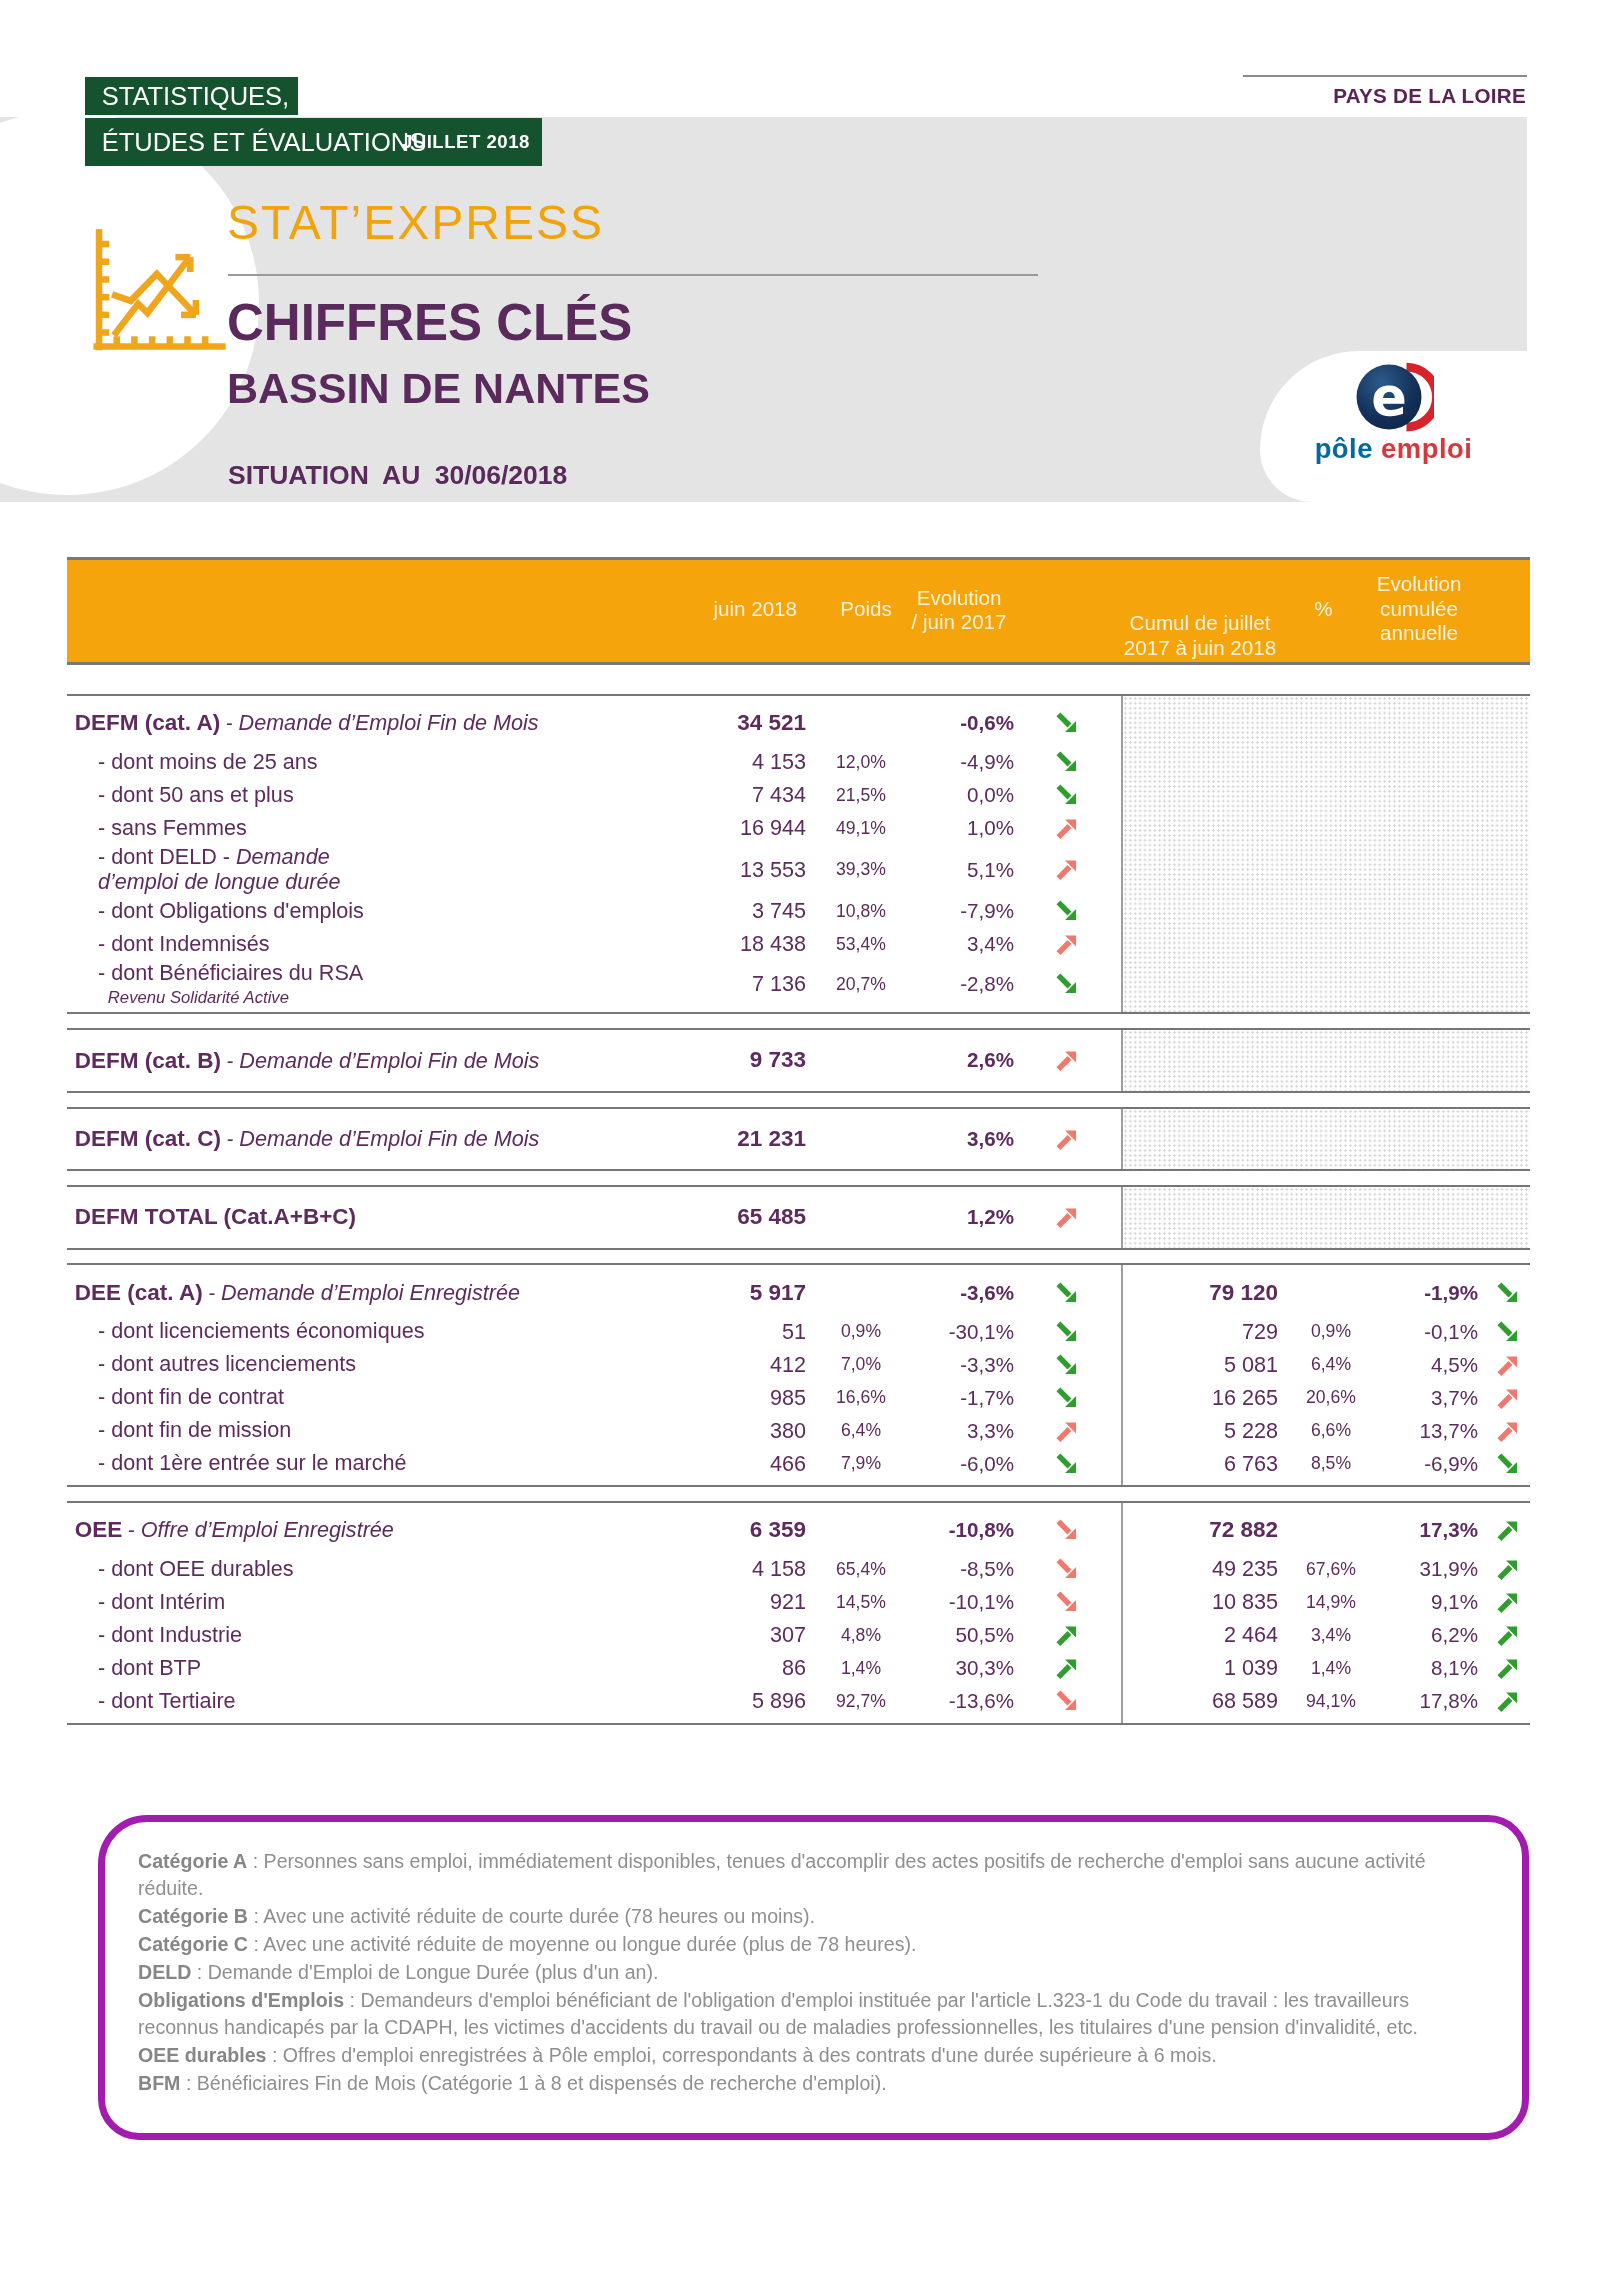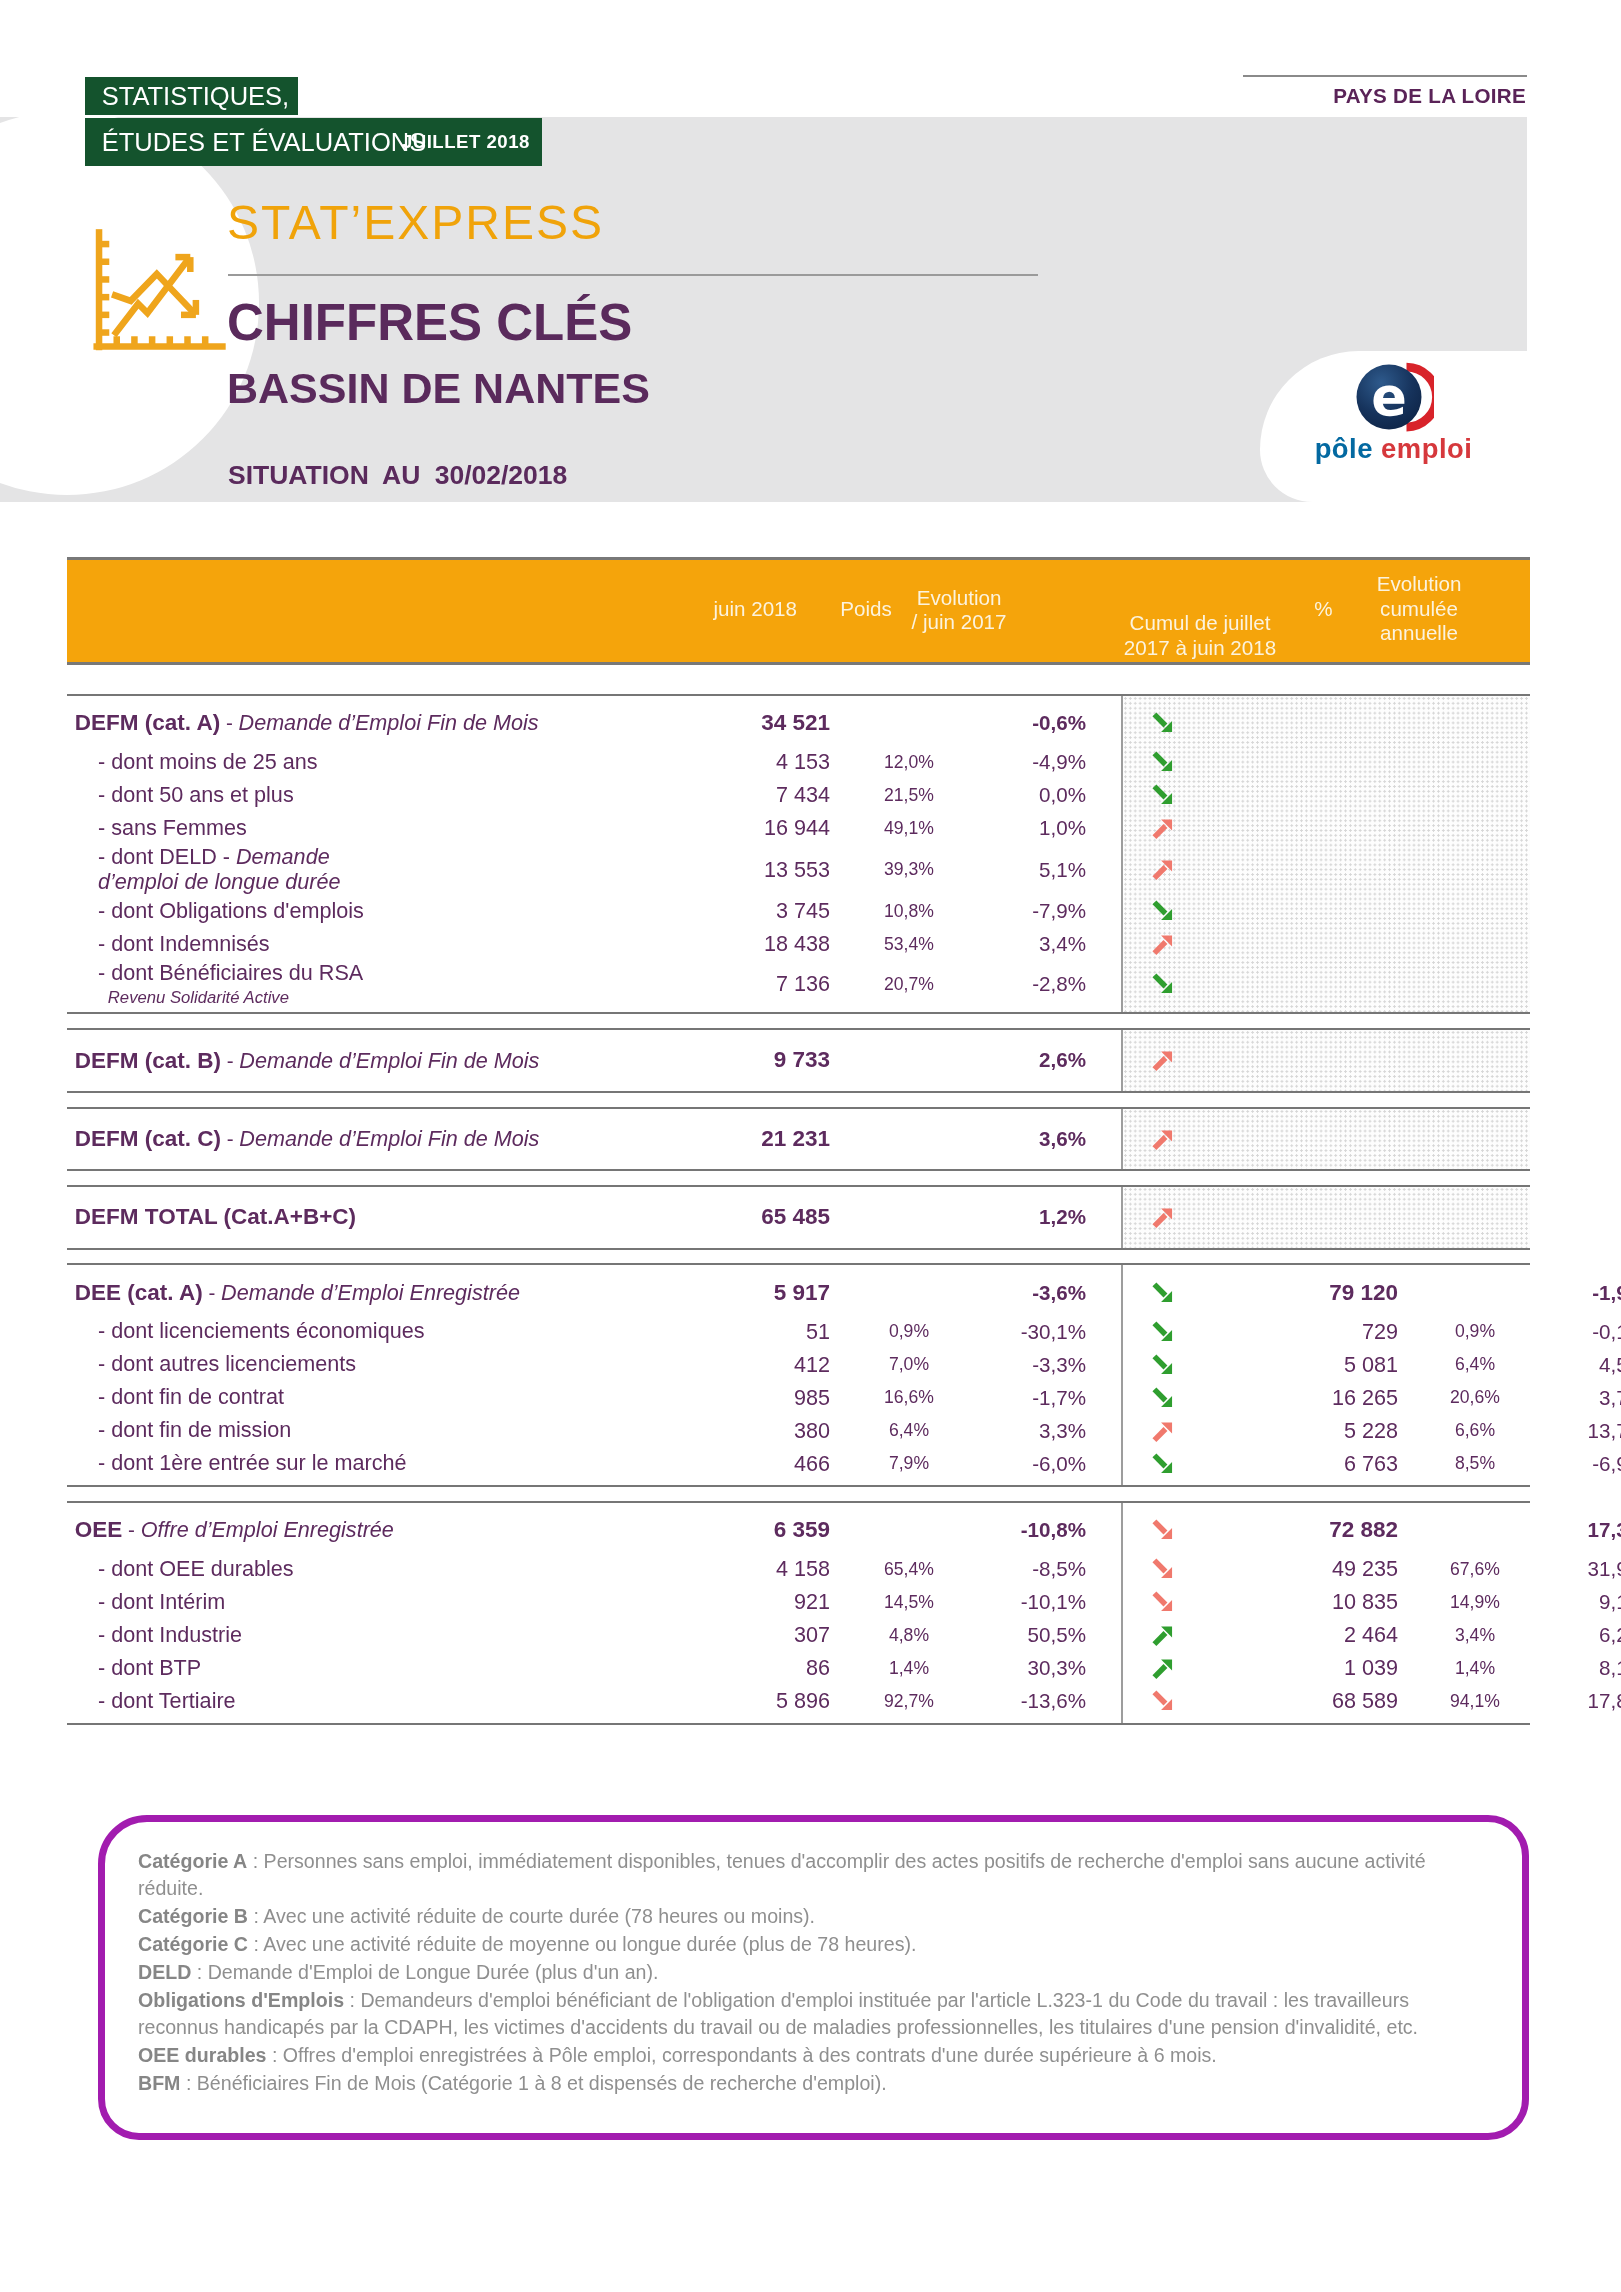--- a/index.html
+++ b/index.html
@@ -45,21 +45,21 @@
   .oh-cumul{left:1052px;width:162px;top:51px;text-align:center;}
   .oh-pct{left:1227px;width:59px;top:37px;text-align:center;}
   .oh-evolcum{left:1286px;width:132px;top:11.8px;text-align:center;}
 
   #sections{position:absolute;left:67px;top:694px;width:1463px;}
   .section{position:relative;border-top:2.9px solid #767676;border-bottom:2.9px solid #767676;
            margin-bottom:13.7px;padding:4.9px 0;}
   .vline{position:absolute;left:1054px;top:0;bottom:0;width:2px;background:#9d9d9d;}
   .dots{position:absolute;left:1056px;right:0;top:0;bottom:0;background-color:#FDFDFD;
         background-image:radial-gradient(circle,#d7d7d7 1.1px,transparent 1.2px);background-size:4.9px 4.9px;}
-  .row{position:relative;display:flex;align-items:center;min-height:33px;color:#5D2B5E;gap:24px;}
+  .row{position:relative;display:flex;align-items:center;min-height:33px;color:#5D2B5E;}
   .row.lead{min-height:45px;}
   .row.only{min-height:51px;}
   .cell{flex:none;}
   .c-label{width:588px;padding-left:7.8px;font-size:21.6px;line-height:1.15;box-sizing:border-box;}
   .row.sub .c-label{padding-left:31px;font-size:21.6px;}
   .lab-b{font-weight:bold;font-size:22.5px;}
   .lab-sep{font-size:20.6px;}
   .lab-i{font-style:italic;font-size:21.6px;white-space:pre-line;}
   .sub-label{font-style:italic;font-size:16.7px;padding-left:9.8px;margin-top:2.9px;}
   .c-val{width:151px;text-align:right;font-size:21.6px;}
@@ -114,21 +114,21 @@
         <path d="M28 76 L48 83 L76 54 L116 96"></path>
         <path d="M118 98 H102"></path>
           <path d="M118 98 V82"></path>
       </g>
     </svg>
 
     <div class="title-orange">STAT’EXPRESS</div>
     <div class="title-rule"></div>
     <div class="title-sub1">CHIFFRES CLÉS</div>
     <div class="title-sub2">BASSIN DE NANTES</div>
-    <div class="situation">SITUATION AU 30/02/2018</div>
+    <div class="situation">SITUATION AU 30/06/2018</div>
 
     <div class="logo-blob">
       <svg class="logo-mark" width="80" height="80" viewBox="0 0 64 64">
         <defs>
           <radialGradient id="navy" cx="38%" cy="28%" r="80%">
             <stop offset="0%" stop-color="#2E5A8C"></stop>
               <stop offset="60%" stop-color="#16335C"></stop>
               <stop offset="100%" stop-color="#0E2446"></stop>
           </radialGradient>
         </defs>

